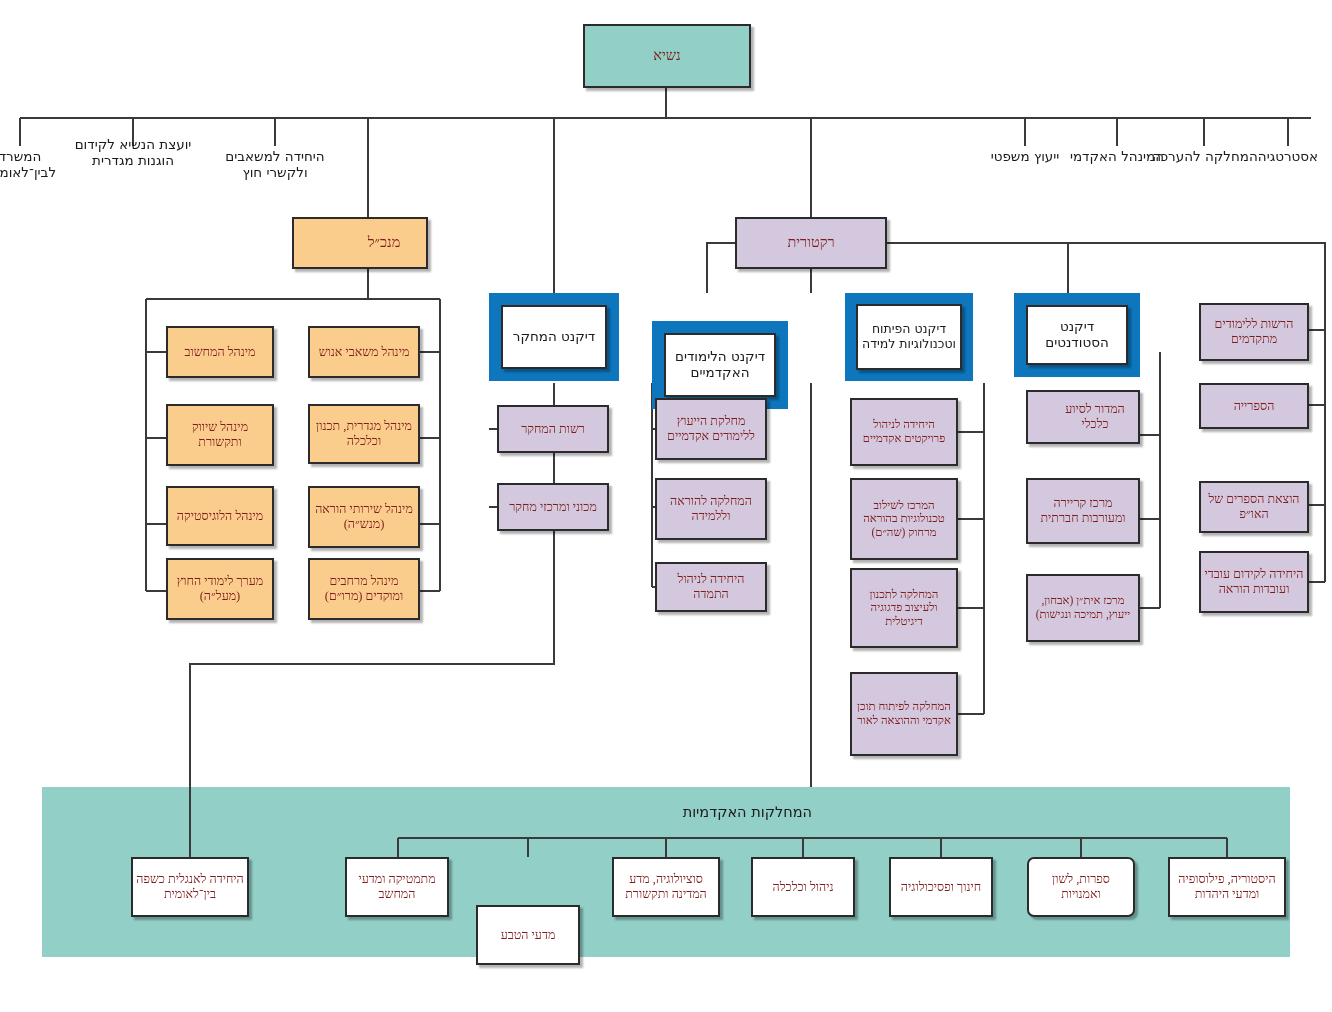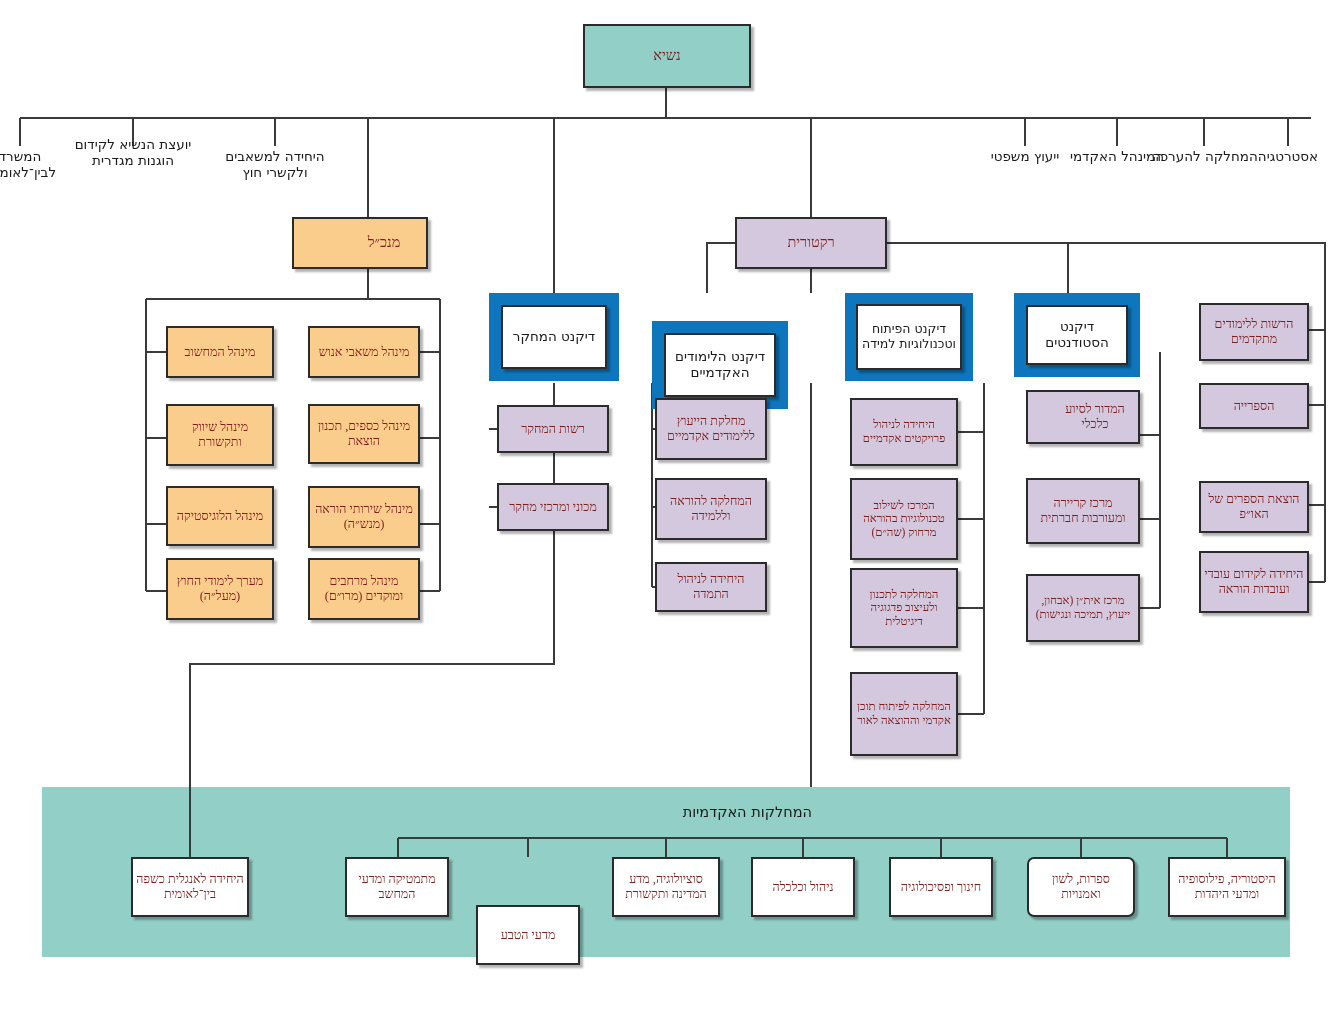--- a/index.html
+++ b/index.html
@@ -205,21 +205,21 @@
   </div>
 
   <div class="node purple fs14" style="left:735px;top:217px;width:152px;height:52px;">
     <span class="lbl">רקטורית</span>
   </div>
 
   <div class="node orange fs12" style="left:308px;top:326px;width:112px;height:52px;">
     <span class="lbl">מינהל משאבי אנוש</span>
   </div>
   <div class="node orange fs12" style="left:308px;top:404px;width:112px;height:60px;">
-    <span class="lbl">מינהל כספים, תכנון הוצאת</span>
+    <span class="lbl">מינהל מגדרית, תכנון וכלכלה</span>
   </div>
   <div class="node orange fs12" style="left:308px;top:486px;width:112px;height:62px;">
     <span class="lbl">מינהל שירותי הוראה (מנש״ה)</span>
   </div>
   <div class="node orange fs12" style="left:308px;top:558px;width:112px;height:62px;">
     <span class="lbl">מינהל מרחבים ומוקדים (מרו״ם)</span>
   </div>
 
   <div class="node orange fs12" style="left:166px;top:326px;width:108px;height:52px;">
     <span class="lbl">מינהל המחשוב</span>

